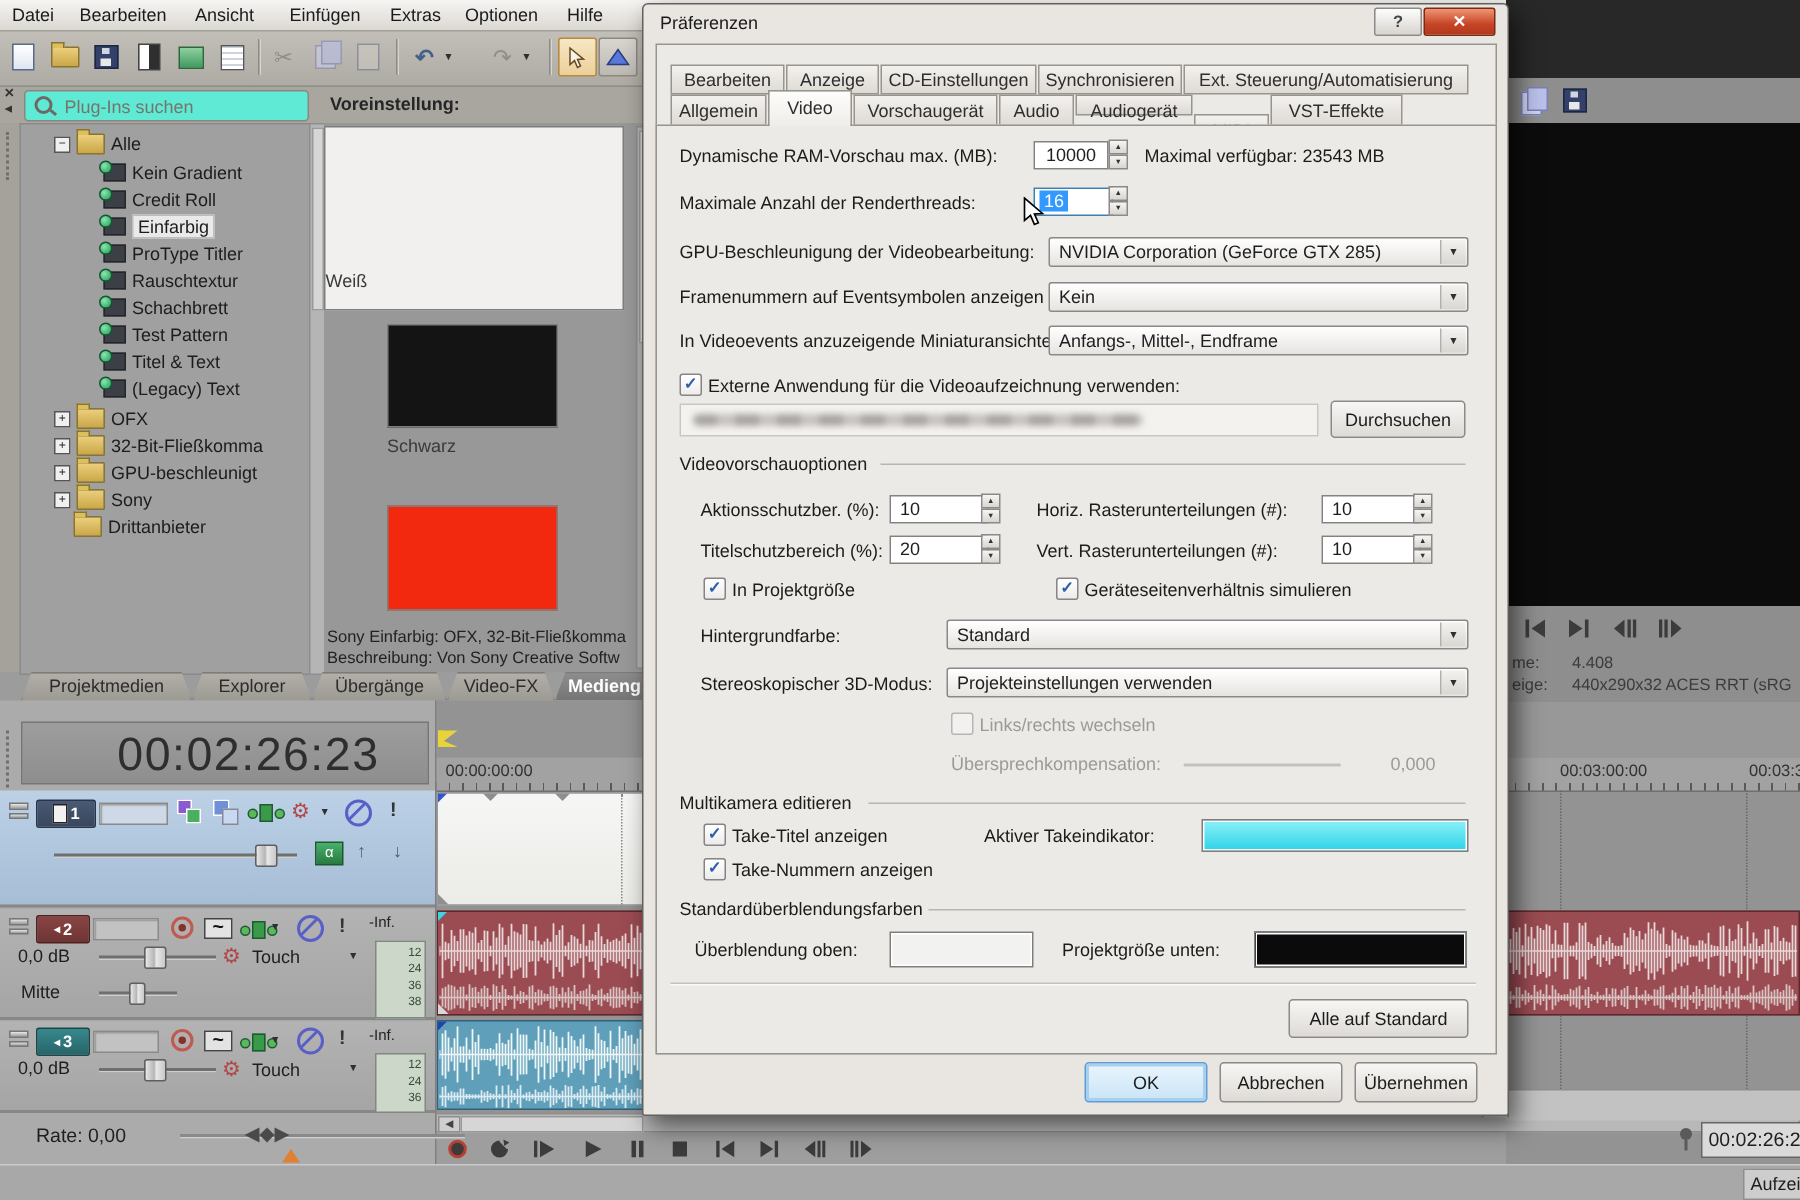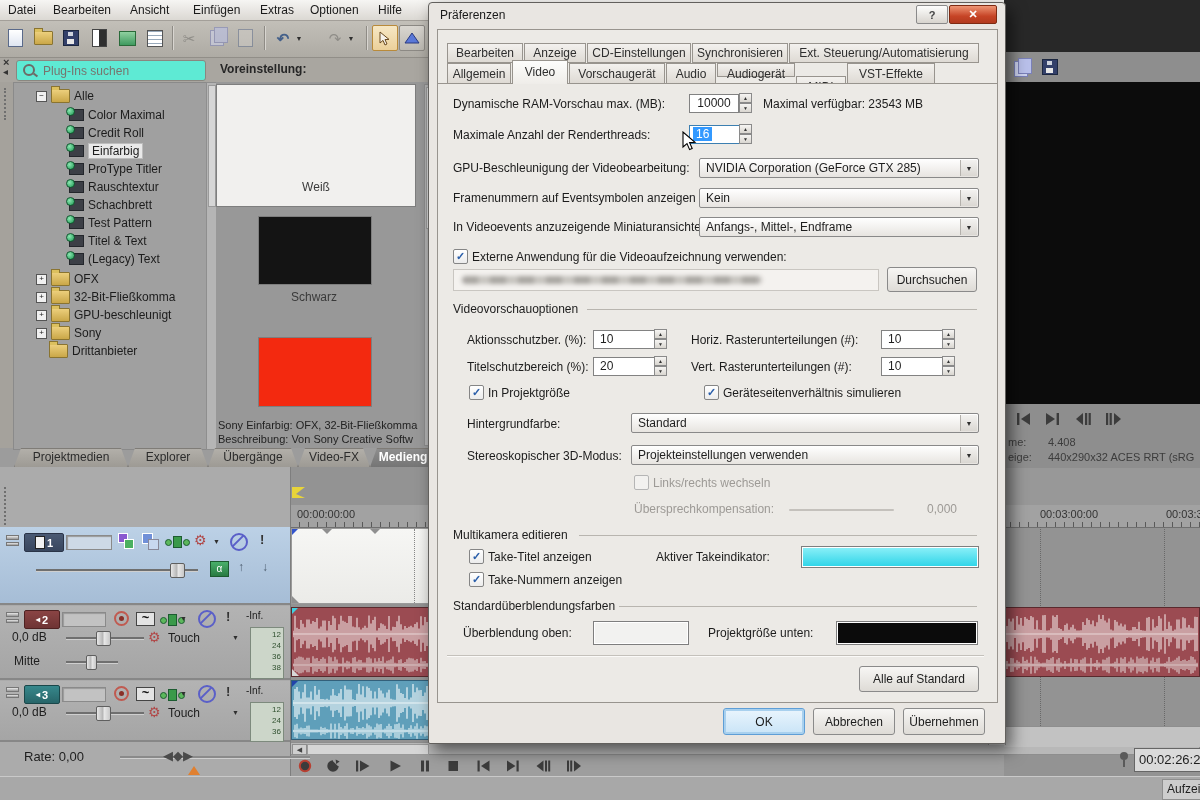--- a/index.html
+++ b/index.html
@@ -49,21 +49,21 @@
   .genicon::before{content:'';position:absolute;left:-4px;top:-3px;width:7px;height:7px;border-radius:50%;
     background:radial-gradient(circle at 35% 35%,#8ae6b0,#1f9a55);border:1px solid #11572f;}
   .tree-label{font-size:12px;color:#1c1c1c;}
   .tree-label.sel{background:#e9e9e9;border:1px solid #bdbdbd;padding:0 3px;}
   .vscroll{position:absolute;width:10px;background:#b5b5b5;border:1px solid #8e8e8e;}
   .vthumb{position:absolute;left:1px;width:6px;background:#d6d6d6;border:1px solid #9a9a9a;}
 
   
   .preset-panel{position:absolute;left:216px;top:82px;width:208px;height:366px;background:#989898;}
   .swatch-lg{position:absolute;border:1px solid #7e7e7e;}
-  .sw-label{position:absolute;text-align:center;color:#3a3a3a;}
+  .sw-label{position:absolute;text-align:left;color:#3a3a3a;}
   .preset-info{position:absolute;left:218px;width:212px;font-size:11px;color:#222;overflow:hidden;white-space:nowrap;}
 
   
   .dtab{position:absolute;top:448px;height:18px;line-height:17px;text-align:center;font-size:12px;color:#2c2c2c;
     background:linear-gradient(#b2afa9,#9d9a94);border:1px solid #7f7c77;border-bottom:none;
     clip-path:polygon(7px 0,calc(100% - 7px) 0,100% 100%,0 100%);}
   .dtab.active{background:linear-gradient(#8d8d8d,#757575);color:#fff;font-weight:bold;}
 
   
   .hdr-col{position:absolute;left:0;top:467px;width:290px;height:309px;background:#ababab;border-right:1px solid #7e7e7e;}
@@ -260,21 +260,21 @@
     <span class="dots" style="left:4px;top:6px;height:32px"></span>
   </div>
   <div class="tree-panel">
     <div class="trow" style="left:22px;top:5px">
       <span class="expander">−</span>
       <span class="i-folder"></span>
       <span class="tree-label">Alle</span>
     </div>
     <div class="trow" style="left:55px;top:24px">
         <span class="genicon"></span>
-        <span class="tree-label">Color Maximal</span>
+        <span class="tree-label">Kein Gradient</span>
       </div>
     <div class="trow" style="left:55px;top:42px">
         <span class="genicon"></span>
         <span class="tree-label">Credit Roll</span>
       </div>
     <div class="trow" style="left:55px;top:60px">
         <span class="genicon"></span>
         <span class="tree-label sel">Einfarbig</span>
       </div>
     <div class="trow" style="left:55px;top:78px">
@@ -458,20 +458,21 @@
           <path d="M9 2.5l7 5.5-7 5.5z"></path>
         </svg>
       </span>
   </div>
 
   <div class="statusbar"></div>
 
   <div class="hdr-col">
     <span class="dots" style="left:4px;top:20px;height:38px"></span>
   </div>
+  <div class="tc-display">00:02:26:23</div>
 
   <div class="thead video" style="top:527px;height:78px">
     <span class="grip" style="position:absolute;left:6px;top:8px">
         <i></i>
         <i></i>
       </span>
     <span class="chip" style="left:24px;top:6px;width:38px;background:linear-gradient(#4a5a74,#38465e);border:1px solid #2a3448">
       <span class="thumb"></span>
       <span>1</span>
       </span>

